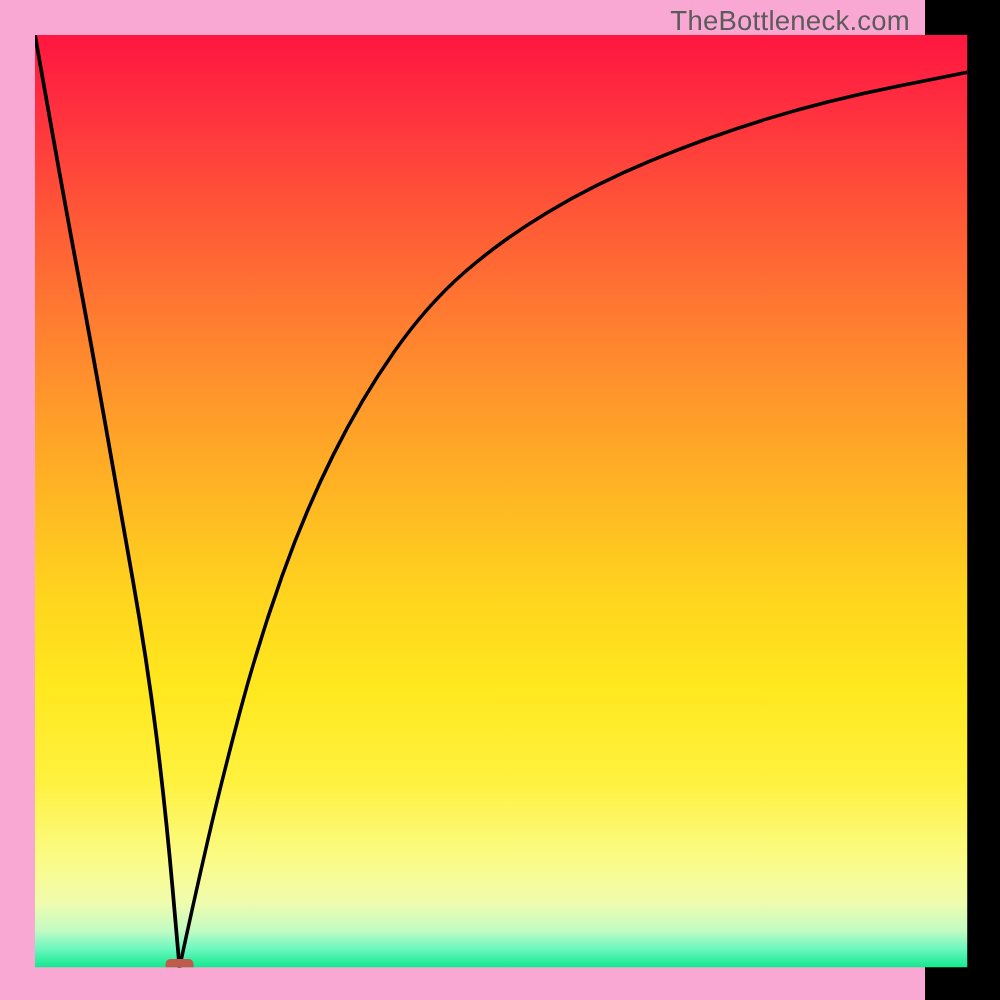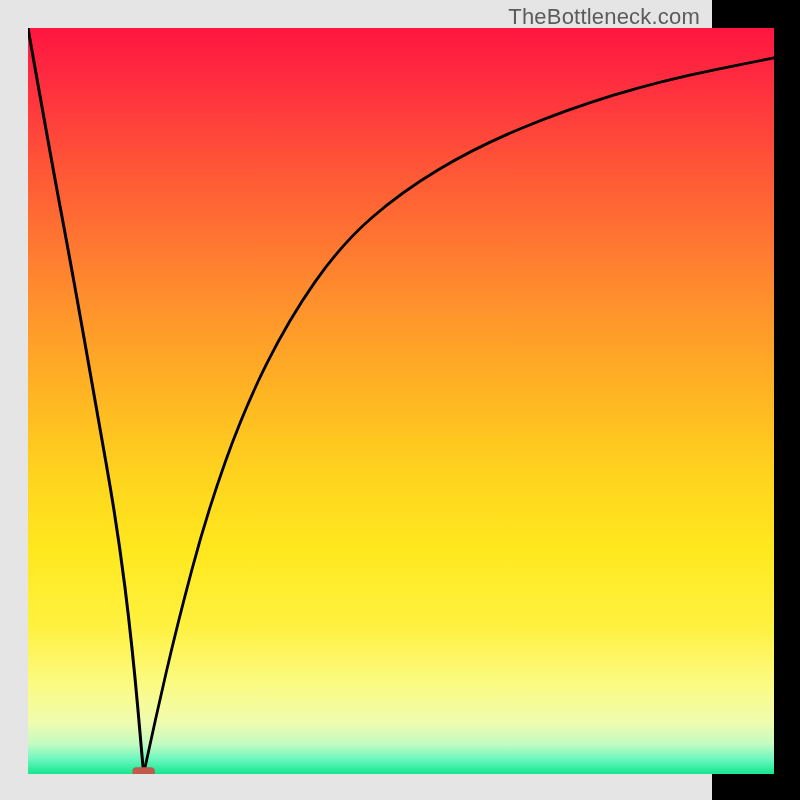--- a/index.html
+++ b/index.html
@@ -10,21 +10,22 @@
     background: #000;
     overflow: hidden;
     font-family: Arial, Helvetica, sans-serif;
   }
   .frame {
     position: absolute;
     top: 0;
     left: 0;
     width: 712px;
     height: 800px;
-    background: #e5e5e5;
+    background: #f9a8d4;
+    padding-left: 28px;
   }
   .plot-area {
     position: absolute;
     top: 28px;
     left: 28px;
     width: 746px;
     height: 746px;
     overflow: hidden;
   }
   .gradient-bg {

